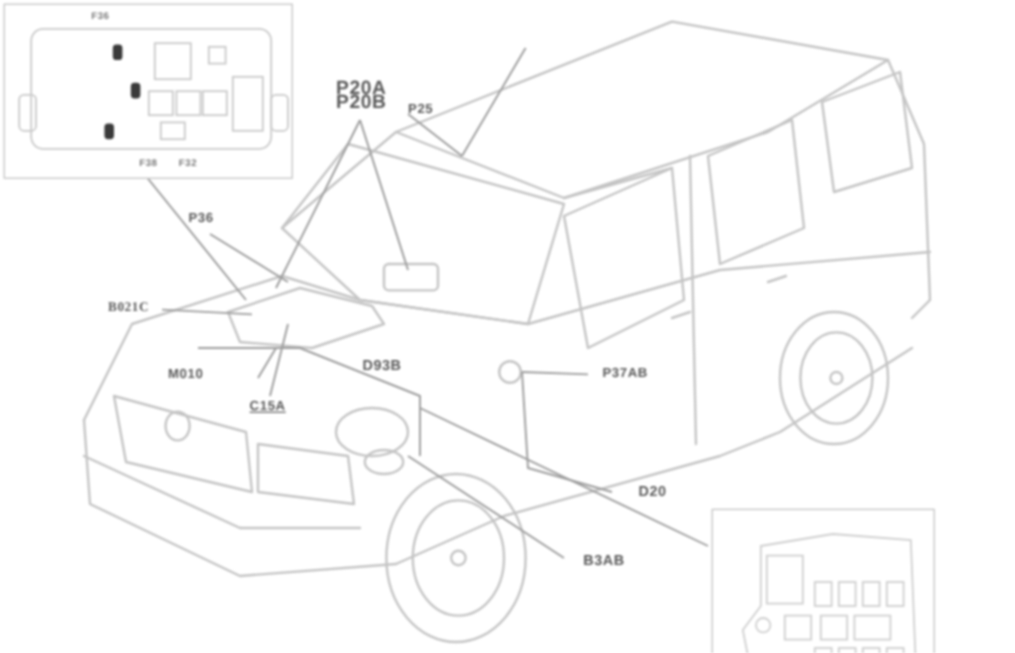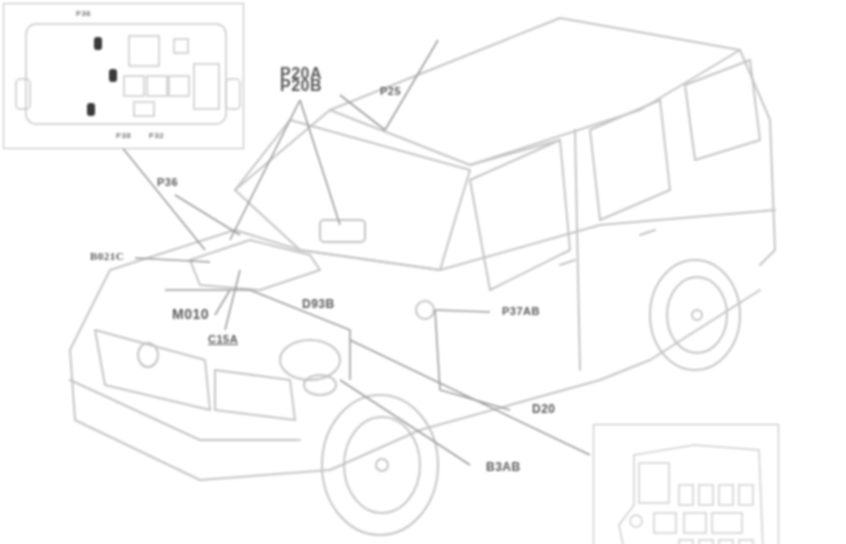--- a/index.html
+++ b/index.html
@@ -118,22 +118,22 @@
         <circle cx="42" cy="96" r="6"></circle>
       </g>
       <rect x="47" y="126" width="27" height="7" rx="3" fill="#2a2a2a"></rect>
       <path d="M22 130 L46 130" stroke="#999" stroke-width="1"></path>
     </svg>
     <span class="lbl small" style="left:8px;top:123px;">F1</span>
   </div>
 
   <span class="lbl" style="left:268px;top:68px;line-height:12px;font-size:16px;white-space:pre;">P20A
 P20B</span>
-  <span class="lbl" style="left:328px;top:85px;font-size:11px;margin-left:40px;">P25</span>
+  <span class="lbl" style="left:328px;top:85px;font-size:11px;">P25</span>
   <span class="lbl" style="left:145px;top:176px;font-size:11px;">P36</span>
   <span class="lbl" style="left:78px;top:250px;font-size:11px;font-family:Liberation Serif, serif;">B021C</span>
-  <span class="lbl" style="left:128px;top:306px;font-size:14px;margin-left:32px;">M010</span>
+  <span class="lbl" style="left:128px;top:306px;font-size:11px;">M010</span>
   <span class="lbl" style="left:196px;top:333px;font-size:11px;text-decoration:underline;">C15A</span>
   <span class="lbl" style="left:290px;top:297px;font-size:12px;">D93B</span>
   <span class="lbl" style="left:490px;top:305px;font-size:11px;">P37AB</span>
   <span class="lbl" style="left:520px;top:402px;font-size:12px;">D20</span>
   <span class="lbl" style="left:474px;top:460px;font-size:12px;">B3AB</span>
 </div>
 
 </body></html>

